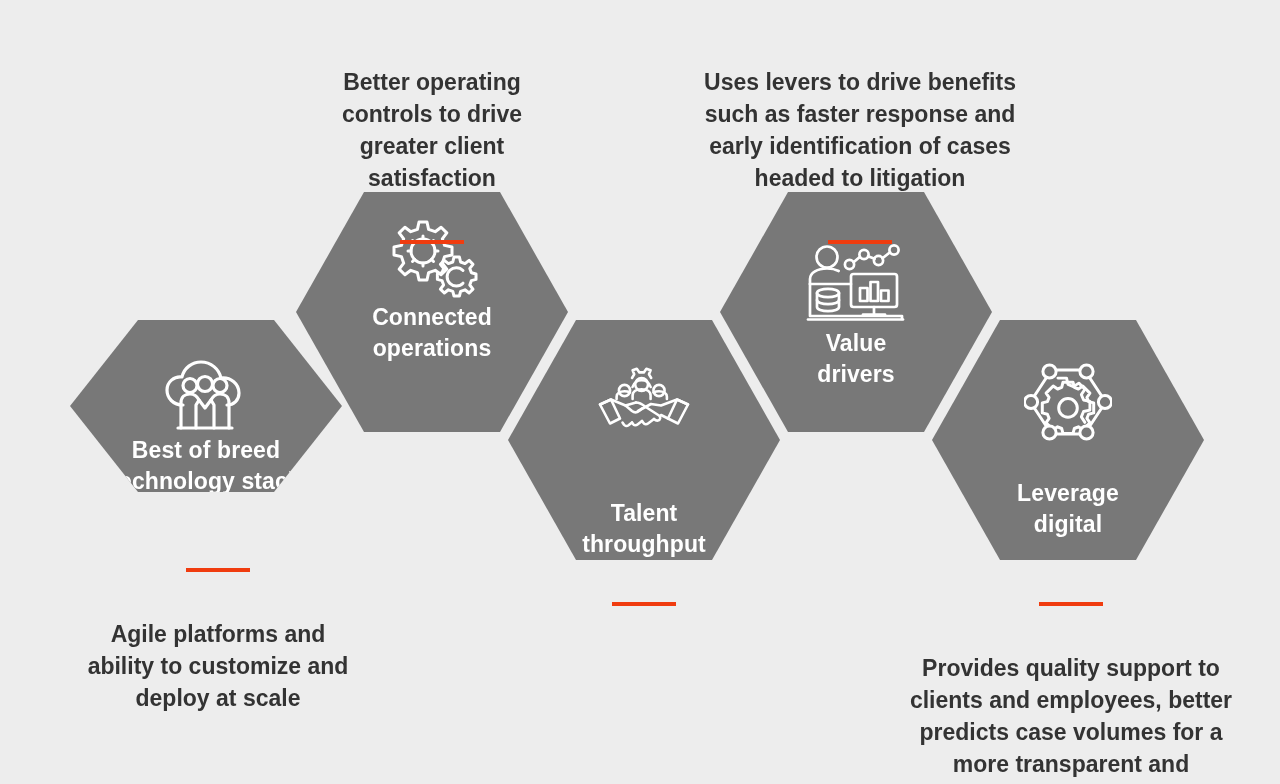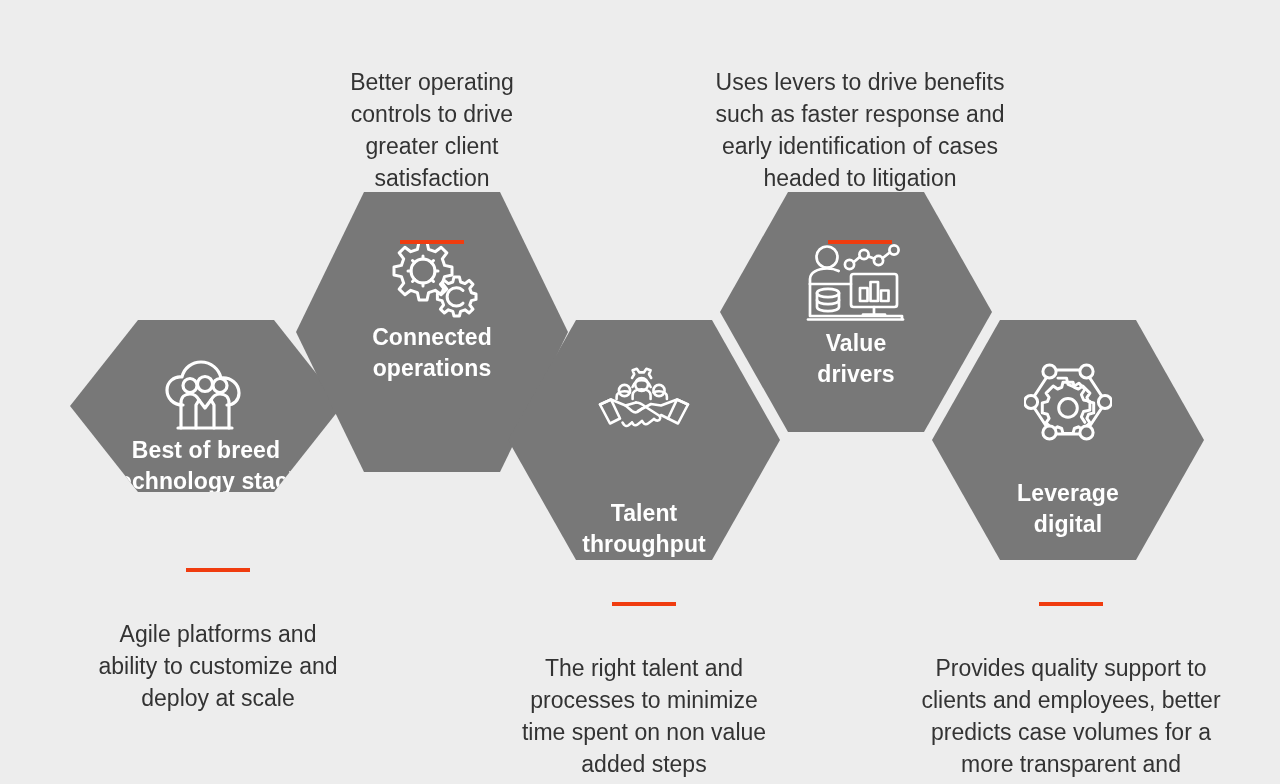--- a/index.html
+++ b/index.html
@@ -59,20 +59,21 @@
     position: absolute;
     text-align: center;
     color: #333333;
     font-size: 23px;
     line-height: 32px;
     white-space: pre-line;
   }
   .caption-text {
     display: block;
     white-space: pre-line;
+    font-weight: bold;
   }
 
   .divider {
     height: 4px;
     background: #f03c0f;
     margin: 0 auto;
     border-radius: 0;
   }
 
   .caption.above .divider {
@@ -97,21 +98,21 @@
         <path d="M18 69 L18 44 C18 38 22 35 27 35 C31 35 34 37 36 41"></path>
         <path d="M66 69 L66 44 C66 38 62 35 57 35 C53 35 50 37 48 41"></path>
         <path d="M33 69 L33 46 L36 41 L42 49 L48 41 L51 46 L51 69"></path>
         <line x1="15" y1="69" x2="69" y2="69"></line>
       </svg>
     </span>
     <span class="hex-label">Best of breed
 technology stack</span>
   </div>
 
-  <div class="hex" style="left:296px; top:192px; width:272px; height:280px; padding-top:46px;">
+  <div class="hex" style="left:296px; top:192px; width:272px; height:240px; padding-top:26px;">
     <span class="hex-icon">
       <svg width="92" height="80" viewBox="0 0 92 80" fill="none" stroke="#ffffff" stroke-width="3" stroke-linecap="round" stroke-linejoin="round">
         <path d="M33 4 L41 4 L42.6 11.4 L49.2 13.7 L55.1 9.2 L60.8 14.9 L56.3 20.8 L58.6 27.4 L66 29 L66 37 L58.6 38.6 L56.3 45.2 L60.8 51.1 L55.1 56.8 L49.2 52.3 L42.6 54.6 L41 62 L33 62 L31.4 54.6 L24.8 52.3 L18.9 56.8 L13.2 51.1 L17.7 45.2 L15.4 38.6 L8 37 L8 29 L15.4 27.4 L17.7 20.8 L13.2 14.9 L18.9 9.2 L24.8 13.7 L31.4 11.4 Z"></path>
         <circle cx="37" cy="33" r="12"></circle>
         <line x1="37" y1="18" x2="37" y2="21"></line>
         <line x1="37" y1="45" x2="37" y2="48"></line>
         <line x1="22" y1="33" x2="25" y2="33"></line>
         <line x1="49" y1="33" x2="52" y2="33"></line>
         <line x1="26.5" y1="22.5" x2="28.6" y2="24.6"></line>
         <line x1="45.4" y1="41.4" x2="47.5" y2="43.5"></line>
@@ -220,24 +221,20 @@
   <div class="caption above" style="left:312px; top:34px; width:240px;">
     <span class="caption-text">Better operating
 controls to drive
 greater client
 satisfaction</span>
     <div class="divider" style="width:64px;"></div>
   </div>
 
   <div class="caption below" style="left:498px; top:570px; width:292px;">
     <div class="divider" style="width:64px;"></div>
-    <span class="caption-text">The right talent and
-processes to minimize
-time spent on non value
-added steps</span>
   </div>
 
   <div class="caption above" style="left:700px; top:34px; width:320px;">
     <span class="caption-text">Uses levers to drive benefits
 such as faster response and
 early identification of cases
 headed to litigation</span>
     <div class="divider" style="width:64px;"></div>
   </div>
 

